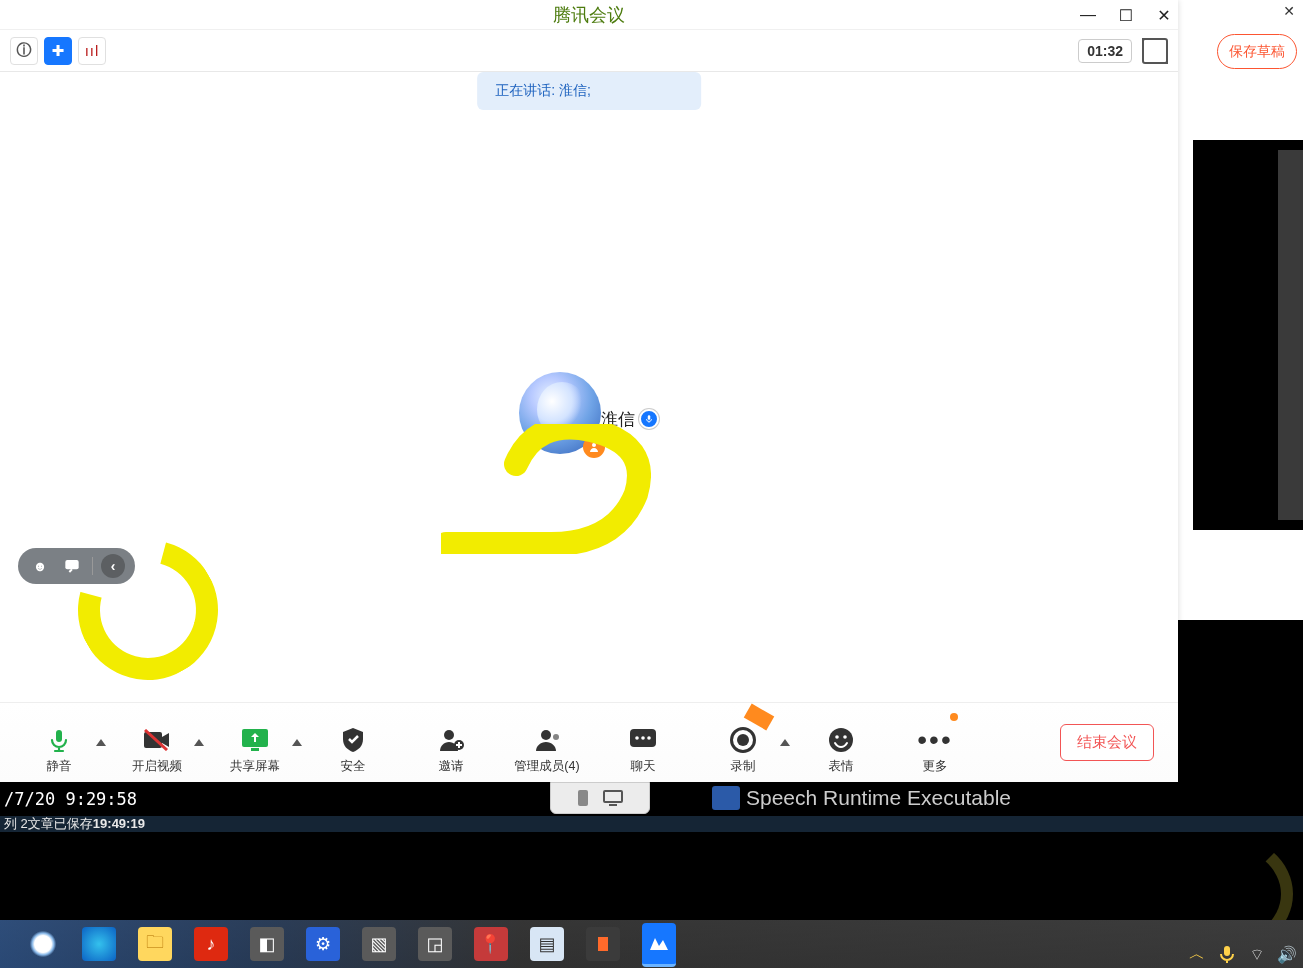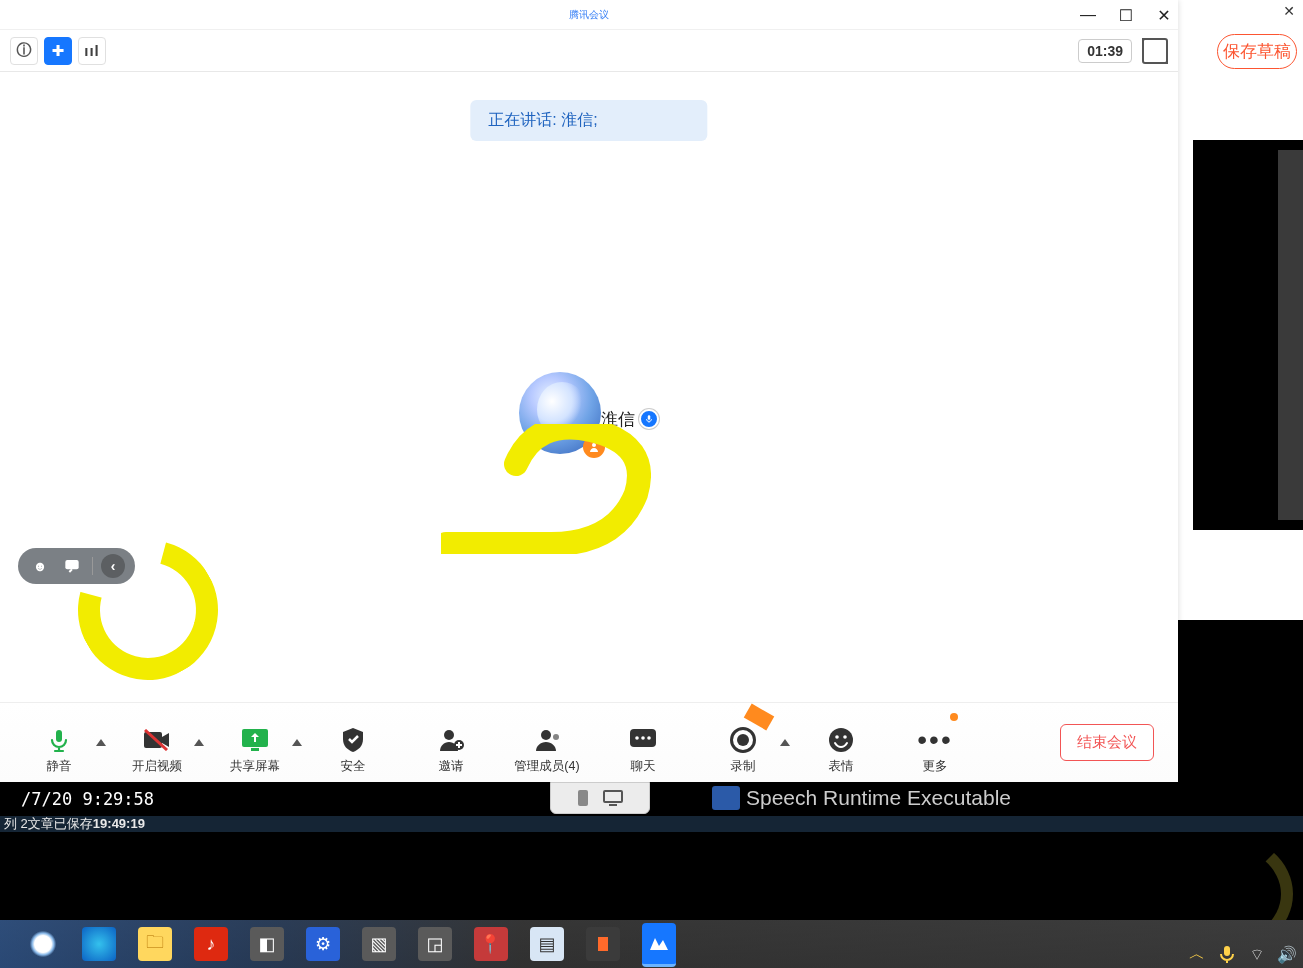--- a/index.html
+++ b/index.html
@@ -1,43 +1,43 @@
 <!DOCTYPE html>
 <html><head>
 <meta charset="utf-8">
 <style>
   * { box-sizing: border-box; margin: 0; padding: 0; font-family: "Microsoft YaHei", "PingFang SC", Arial, sans-serif; }
   body { width:1303px; height:968px; background:#000; position:relative; overflow:hidden; }
 
   
   .outer-right { position:absolute; right:0; top:0; width:130px; height:620px; background:#fff; border-left:1px solid #ddd; }
   .outer-tab-close { position:absolute; right:8px; top:3px; font-size:14px; color:#333; }
-  .save-draft-btn { position:absolute; right:6px; top:34px; width:80px; height:35px; border:1px solid #fc5531; border-radius:18px; display:flex; align-items:center; justify-content:center; color:#fc5531; font-size:17px; background:#fff; }
+  .save-draft-btn { position:absolute; right:6px; top:34px; width:80px; height:35px; border:1px solid #fc5531; border-radius:18px; display:flex; align-items:center; justify-content:center; color:#fc5531; font-size:14px; background:#fff; }
   .outer-video { position:absolute; right:0; top:140px; width:110px; height:390px; background:#000; }
   .outer-video::after { content:""; position:absolute; top:10px; right:0; width:25px; height:370px; background:#3a3a3a; }
 
   
   .meeting-window { position:absolute; left:0; top:0; width:1178px; height:782px; background:#fff; box-shadow:0 0 6px rgba(0,0,0,.15); display:flex; flex-direction:column; }
   .titlebar { height:30px; display:flex; align-items:center; justify-content:center; position:relative; border-bottom:1px solid #f0f0f0; }
-  .titlebar-title { font-size:10px; color:#3b82f6; }
+  .titlebar-title { font-size:18px; color:#4d7c0f; }
   .win-controls { position:absolute; right:4px; top:0; height:30px; display:flex; align-items:center; gap:18px; font-size:16px; color:#222; }
   .win-ctrl { width:20px; height:20px; display:flex; align-items:center; justify-content:center; cursor:pointer; }
 
   .topbar { height:42px; display:flex; align-items:center; justify-content:space-between; padding:0 10px; border-bottom:1px solid #e8e8e8; }
   .top-left { display:flex; gap:6px; }
   .pill-icon { width:28px; height:28px; border-radius:4px; display:flex; align-items:center; justify-content:center; font-size:15px; border:1px solid #e0e0e0; background:#fff; }
   .top-right { display:flex; align-items:center; gap:10px; }
   .timer { border:1px solid #ccc; border-radius:4px; padding:3px 8px; font-size:14px; font-weight:600; color:#333; background:#fff; }
   .fullscreen-btn { width:26px; height:26px; border:2px solid #555; border-radius:3px; position:relative; }
   .fullscreen-btn::before,.fullscreen-btn::after{content:"";position:absolute;width:6px;height:6px;border:2px solid #555;}
   .fullscreen-btn::before{top:-2px;left:-2px;border-right:none;border-bottom:none;}
   .fullscreen-btn::after{bottom:-2px;right:-2px;border-left:none;border-top:none;}
 
   .main-area { flex:1; position:relative; background:#fff; overflow:hidden; }
-  .speaking-pill { position:absolute; top:28px; left:50%; transform:translateX(-50%); background:#e3eefb; color:#1f63bf; padding:10px 110px 10px 18px; border-radius:6px; font-size:16px; }
+  .speaking-pill { position:absolute; top:0; left:50%; transform:translateX(-50%); background:#e3eefb; color:#1f63bf; padding:10px 110px 10px 18px; border-radius:6px; font-size:14px; }
   .participant { position:absolute; top:300px; left:50%; transform:translateX(-50%); display:flex; flex-direction:row; align-items:center; }
   .avatar-wrap { position:relative; }
   .avatar { width:82px; height:82px; border-radius:50%; background:radial-gradient(circle at 38% 30%, #e6f0ff 0%, #b7c9ff 25%, #6fa3e6 55%, #2e5db5 100%); position:relative; overflow:hidden; }
   .avatar::after{content:"";position:absolute;left:18px;top:10px;width:50px;height:55px;background:radial-gradient(ellipse at 30% 35%, #fff 0%, #d4e4ff 40%, transparent 60%);border-radius:50%;}
   .host-badge { position:absolute; right:-4px; bottom:-4px; width:22px; height:22px; border-radius:50%; background:#ff8a1e; display:flex; align-items:center; justify-content:center; color:#fff; font-size:12px; }
   .participant-label { margin-top:12px; font-size:17px; color:#222; display:flex; align-items:center; gap:4px; }
   .mic-dot { width:20px; height:20px; border-radius:50%; background:#1677ff; display:inline-flex; align-items:center; justify-content:center; color:#fff; font-size:11px; border:2px solid #fff; box-shadow:0 0 0 1px #ccc; }
 
   
   .yellow-swirl { position:absolute; top:352px; left:441px; width:210px; height:130px; pointer-events:none; }
@@ -60,21 +60,21 @@
   .end-btn { border:1px solid #f25555; color:#f25555; background:#fff; border-radius:6px; padding:8px 16px; font-size:15px; cursor:pointer; }
   .dot-orange{position:absolute;top:2px;right:12px;width:8px;height:8px;border-radius:50%;background:#ff8a1e;}
   .badge-new{position:absolute;top:-2px;right:6px;width:26px;height:16px;background:#ff8a1e;transform:rotate(30deg);}
 
   
   .i-mic{color:#22b24c;}
   .i-rec-outer{width:26px;height:26px;border:3px solid #333;border-radius:50%;display:flex;align-items:center;justify-content:center;}
   .i-rec-outer::after{content:"";width:12px;height:12px;border-radius:50%;background:#333;}
 
   
-  .behind-bar { position:absolute; left:0; top:784px; width:660px; height:30px; background:#000; color:#fff; font-size:17px; padding-left:21px; display:flex; align-items:center; font-family:Consolas,monospace; }
+  .behind-bar { position:absolute; left:0; top:784px; width:660px; height:30px; background:#000; color:#fff; font-size:17px; padding-left:4px; display:flex; align-items:center; font-family:Consolas,monospace; }
   .behind-devices { position:absolute; left:550px; top:782px; width:100px; height:32px; background:#ececec; border:1px solid #ccc; border-radius:0 0 6px 6px; display:flex; align-items:center; justify-content:center; gap:14px; color:#666; }
   .behind-speech { position:absolute; left:700px; top:782px; height:32px; background:#000; color:#ccc; display:flex; align-items:center; gap:6px; font-size:21px; padding:0 12px; width:580px; }
   .speech-icon{width:28px;height:24px;background:#2b5aa8;border-radius:3px;}
 
   .status-line { position:absolute; left:0; top:816px; width:1303px; height:16px; background:#152535; color:#e8e8e8; font-size:13px; display:flex; align-items:center; padding-left:4px; gap:0; }
   .status-time{font-weight:600;}
 
   .dark-zone { position:absolute; left:0; top:838px; width:1303px; height:60px; background:#000; }
 
   
@@ -114,24 +114,24 @@
       <div class="win-ctrl">—</div>
       <div class="win-ctrl">☐</div>
       <div class="win-ctrl">✕</div>
     </div>
   </div>
 
   <div class="topbar">
     <div class="top-left">
       <div class="pill-icon" style="color:#555;font-weight:bold;">ⓘ</div>
       <div class="pill-icon" style="background:#1677ff;color:#fff;border-color:#1677ff;">✚</div>
-      <div class="pill-icon" style="color:#404040;font-weight:bold;letter-spacing:1px;">ııl</div>
+      <div class="pill-icon" style="color:#b91c1c;font-weight:normal;letter-spacing:1px;">ııl</div>
     </div>
     <div class="top-right">
-      <div class="timer">01:39</div>
+      <div class="timer">01:32</div>
       <div class="fullscreen-btn"></div>
     </div>
   </div>
 
   <div class="main-area">
     <div class="speaking-pill">正在讲话: 淮信;</div>
 
     <div class="participant">
       <div class="avatar-wrap">
         <div class="avatar"></div>

